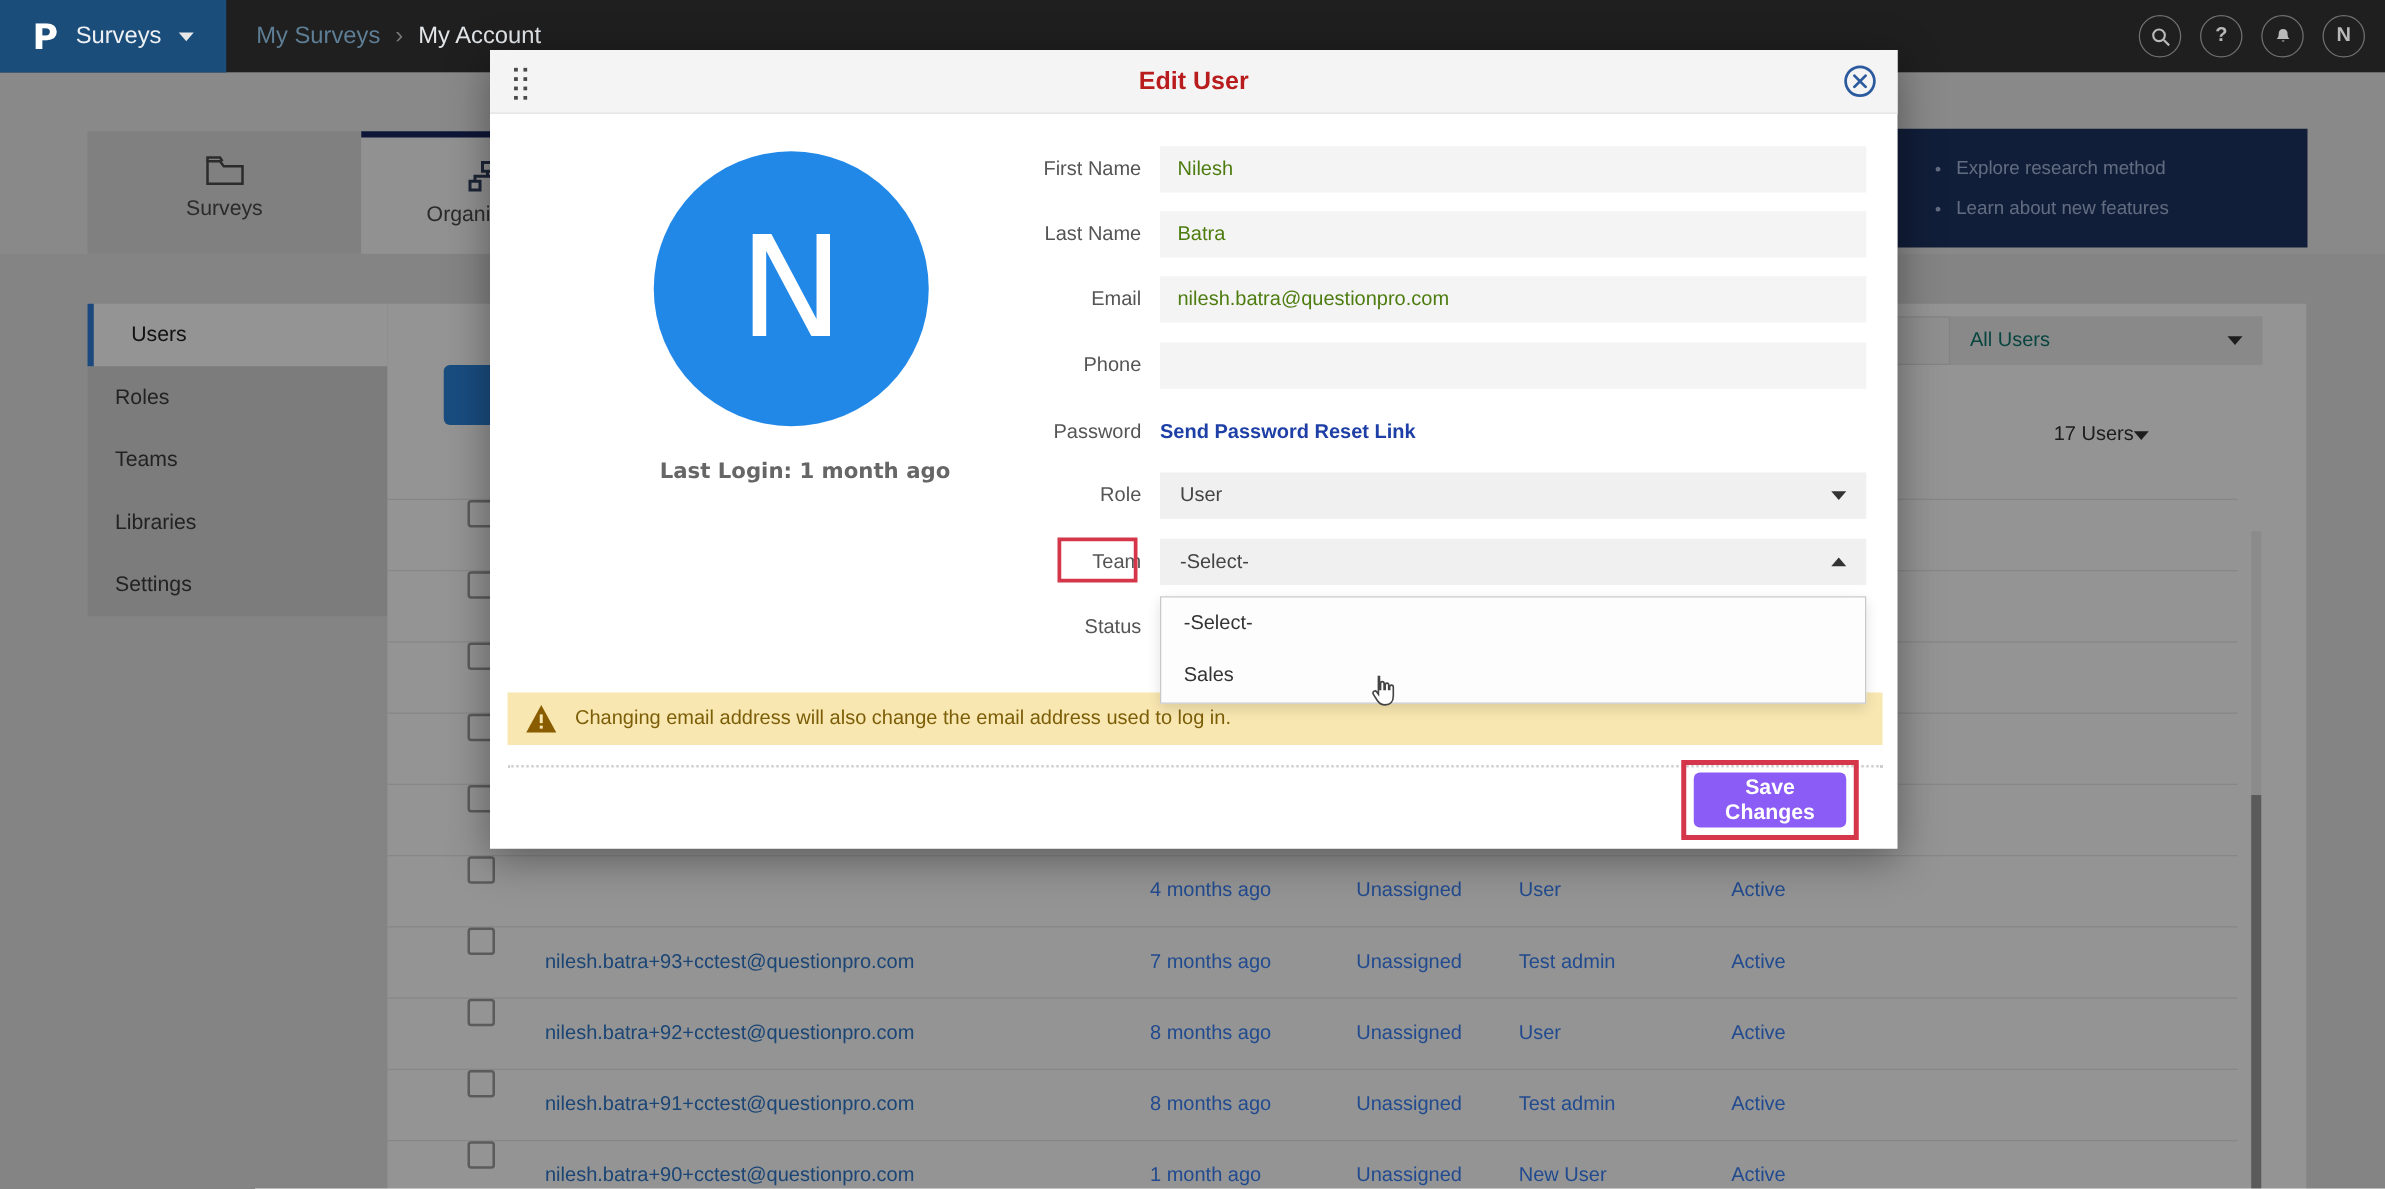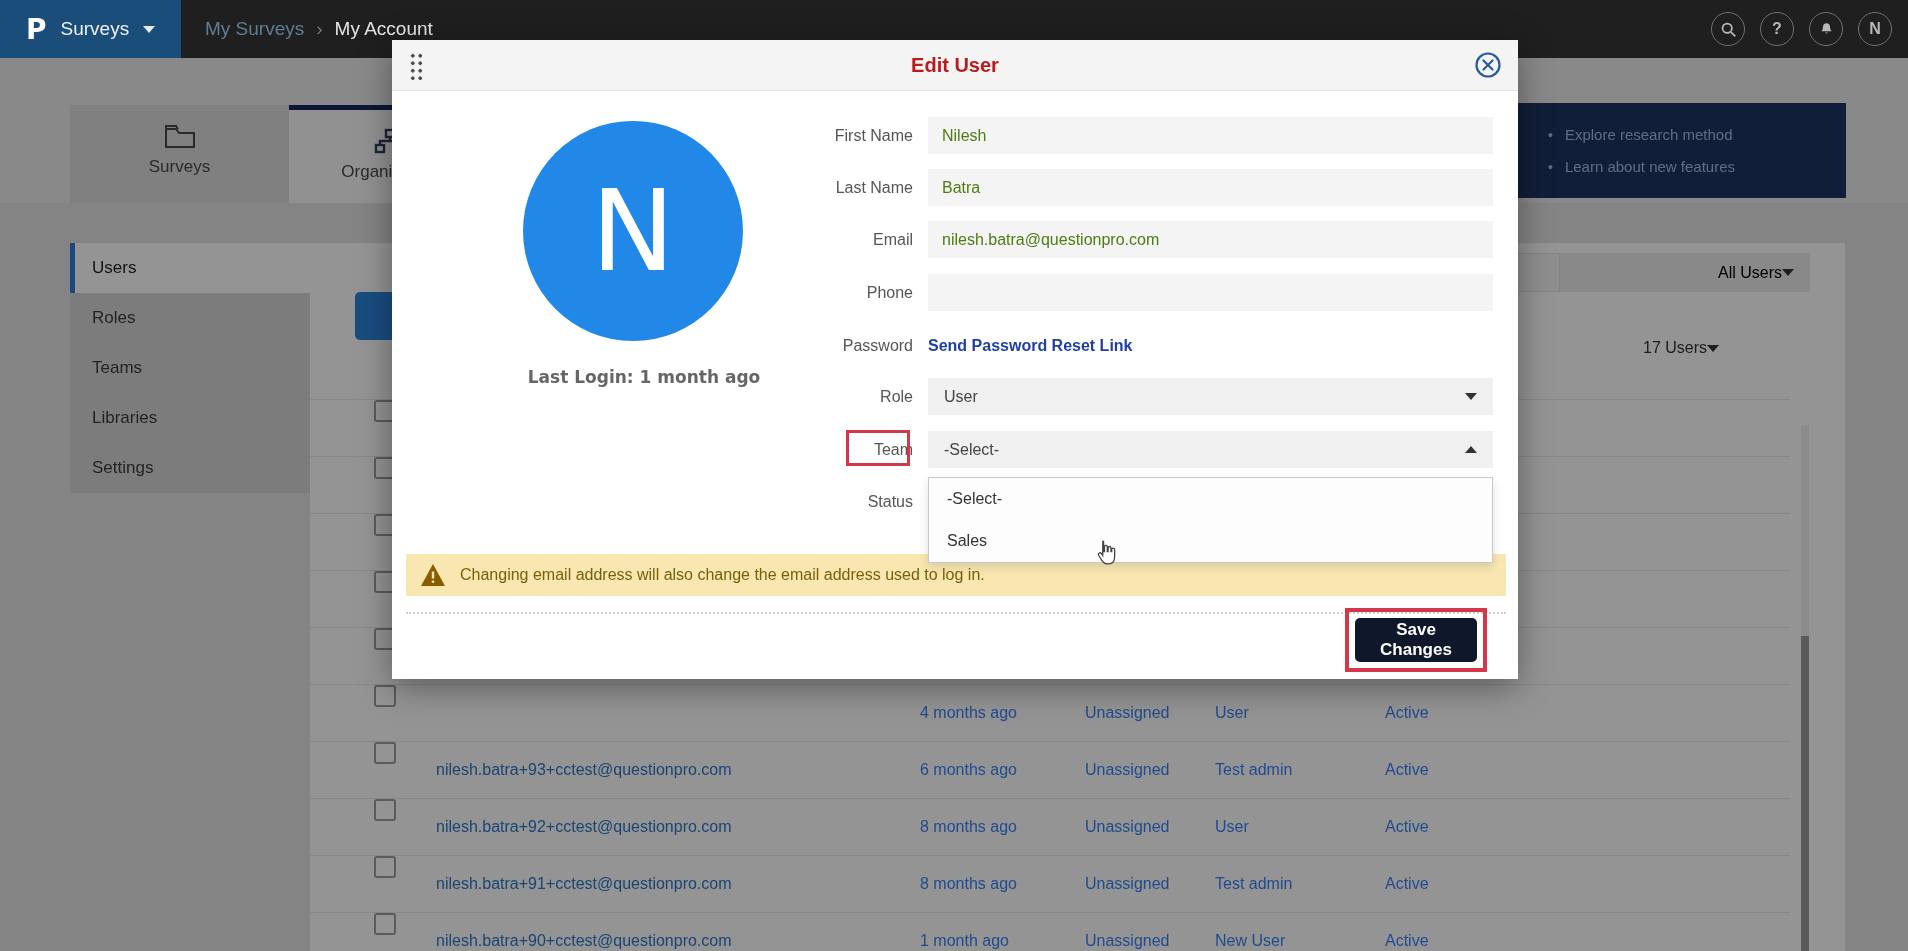--- a/index.html
+++ b/index.html
@@ -31,31 +31,31 @@
   .promo{position:absolute;left:1518px;top:45px;width:328px;height:95px;background:#1e3563;color:#a9bbdd;
          font-size:15px;display:flex;flex-direction:column;justify-content:center;gap:15px;
          padding-left:30px;box-sizing:border-box;}
   .promo-item{display:flex;align-items:center;gap:12px;cursor:pointer;}
   .promo-item .b{font-size:14px;}
 
   
   .sidebar{position:absolute;left:70px;top:243px;width:240px;height:250px;background:#d6d6d6;}
   .side-item{height:50px;display:flex;align-items:center;padding-left:22px;font-size:17px;color:#3c3c3c;
              box-sizing:border-box;cursor:pointer;}
-  .side-item.active{background:#fff;border-left:5px solid #2f7ed8;padding-left:17px;color:#222;}
+  .side-item.active{background:#fff;border-left:5px solid #2f7ed8;padding-left:30px;color:#222;}
 
   
   .card{position:absolute;left:310px;top:243px;width:1535px;height:708px;background:#fff;}
   .add-btn{position:absolute;left:45px;top:49px;width:125px;height:48px;background:#2c86dc;border:none;
            border-radius:5px;cursor:pointer;}
   .search-box{position:absolute;left:1090px;top:10px;width:160px;height:39px;background:#f6f6f6;
               border:1px solid #e2e2e2;box-sizing:border-box;font-size:16px;padding:0 12px;color:#333;}
   .filter-select{position:absolute;left:1250px;top:10px;width:250px;height:39px;background:#ededed;
-                 display:flex;align-items:center;justify-content:flex-end;padding:0 16px;
-                 font-size:16px;color:#000000;box-sizing:border-box;cursor:pointer;}
+                 display:flex;align-items:center;justify-content:space-between;padding:0 16px;
+                 font-size:16px;color:#0f766e;box-sizing:border-box;cursor:pointer;}
   .tri-dn{width:0;height:0;border-left:6px solid transparent;border-right:6px solid transparent;border-top:7px solid #333;}
   .tri-up{width:0;height:0;border-left:6px solid transparent;border-right:6px solid transparent;border-bottom:7px solid #333;}
   .count-dd{position:absolute;left:1333px;top:96px;display:flex;align-items:center;
             font-size:16px;color:#333;cursor:pointer;}
   .rows{position:absolute;left:0;top:156px;width:1480px;}
   .t-row{height:56px;border-top:1px solid #e8e8e8;position:relative;}
   .cb{position:absolute;left:64px;top:17px;width:22px;height:22px;border:2px solid #9d9d9d;border-radius:3px;
       box-sizing:border-box;cursor:pointer;}
   .t-row span{position:absolute;top:0;line-height:56px;font-size:16px;color:#3b82f6;white-space:nowrap;}
   .cell-email{left:126px;color:#2e77c9 !important;cursor:pointer;}
@@ -91,21 +91,21 @@
   .pw-link{position:absolute;left:536px;top:287px;line-height:37px;font-size:16px;font-weight:700;
            color:#1d3fa6;cursor:pointer;}
   .dd-menu{position:absolute;left:536px;top:437px;width:565px;height:86px;background:#fdfdfd;
            border:1px solid #c9c9c9;box-sizing:border-box;box-shadow:0 4px 10px rgba(0,0,0,.12);z-index:5;}
   .dd-item{height:42px;line-height:42px;padding-left:18px;font-size:16px;color:#333;cursor:pointer;}
   .hl-team{position:absolute;left:454px;top:390px;width:64px;height:36px;border:3px solid #d63649;box-sizing:border-box;}
   .warn{position:absolute;left:14px;top:514px;width:1100px;height:42px;background:#f8e7b0;display:flex;
         align-items:center;gap:14px;padding-left:14px;box-sizing:border-box;font-size:16px;color:#7c5e08;}
   .dots-line{position:absolute;left:14px;top:572px;width:1100px;border-top:2px dotted #cfcfcf;}
   .hl-save{position:absolute;left:953px;top:568px;width:142px;height:64px;border:4px solid #d63649;box-sizing:border-box;}
-  .save-btn{position:absolute;left:963px;top:578px;width:122px;height:44px;background:#0f172a;color:#fff;
+  .save-btn{position:absolute;left:963px;top:578px;width:122px;height:44px;background:#8b5cf6;color:#fff;
             font-size:17px;font-weight:700;border:none;border-radius:5px;cursor:pointer;font-family:inherit;}
   .cursor{position:absolute;left:700px;top:498px;width:26px;height:30px;z-index:10;}
 </style>
 </head>
 <body>
 
 <div class="screen">
 
   <div class="navbar">
     <div class="logo-sec">
@@ -219,21 +219,21 @@
       <div class="t-row">
         <span class="cb"></span>
         <span class="cell-login">4 months ago</span>
         <span class="cell-team">Unassigned</span>
         <span class="cell-role">User</span>
         <span class="cell-status">Active</span>
       </div>
       <div class="t-row">
         <span class="cb"></span>
         <span class="cell-email">nilesh.batra+93+cctest@questionpro.com</span>
-        <span class="cell-login">6 months ago</span>
+        <span class="cell-login">7 months ago</span>
         <span class="cell-team">Unassigned</span>
         <span class="cell-role">Test admin</span>
         <span class="cell-status">Active</span>
       </div>
       <div class="t-row">
         <span class="cb"></span>
         <span class="cell-email">nilesh.batra+92+cctest@questionpro.com</span>
         <span class="cell-login">8 months ago</span>
         <span class="cell-team">Unassigned</span>
         <span class="cell-role">User</span>

